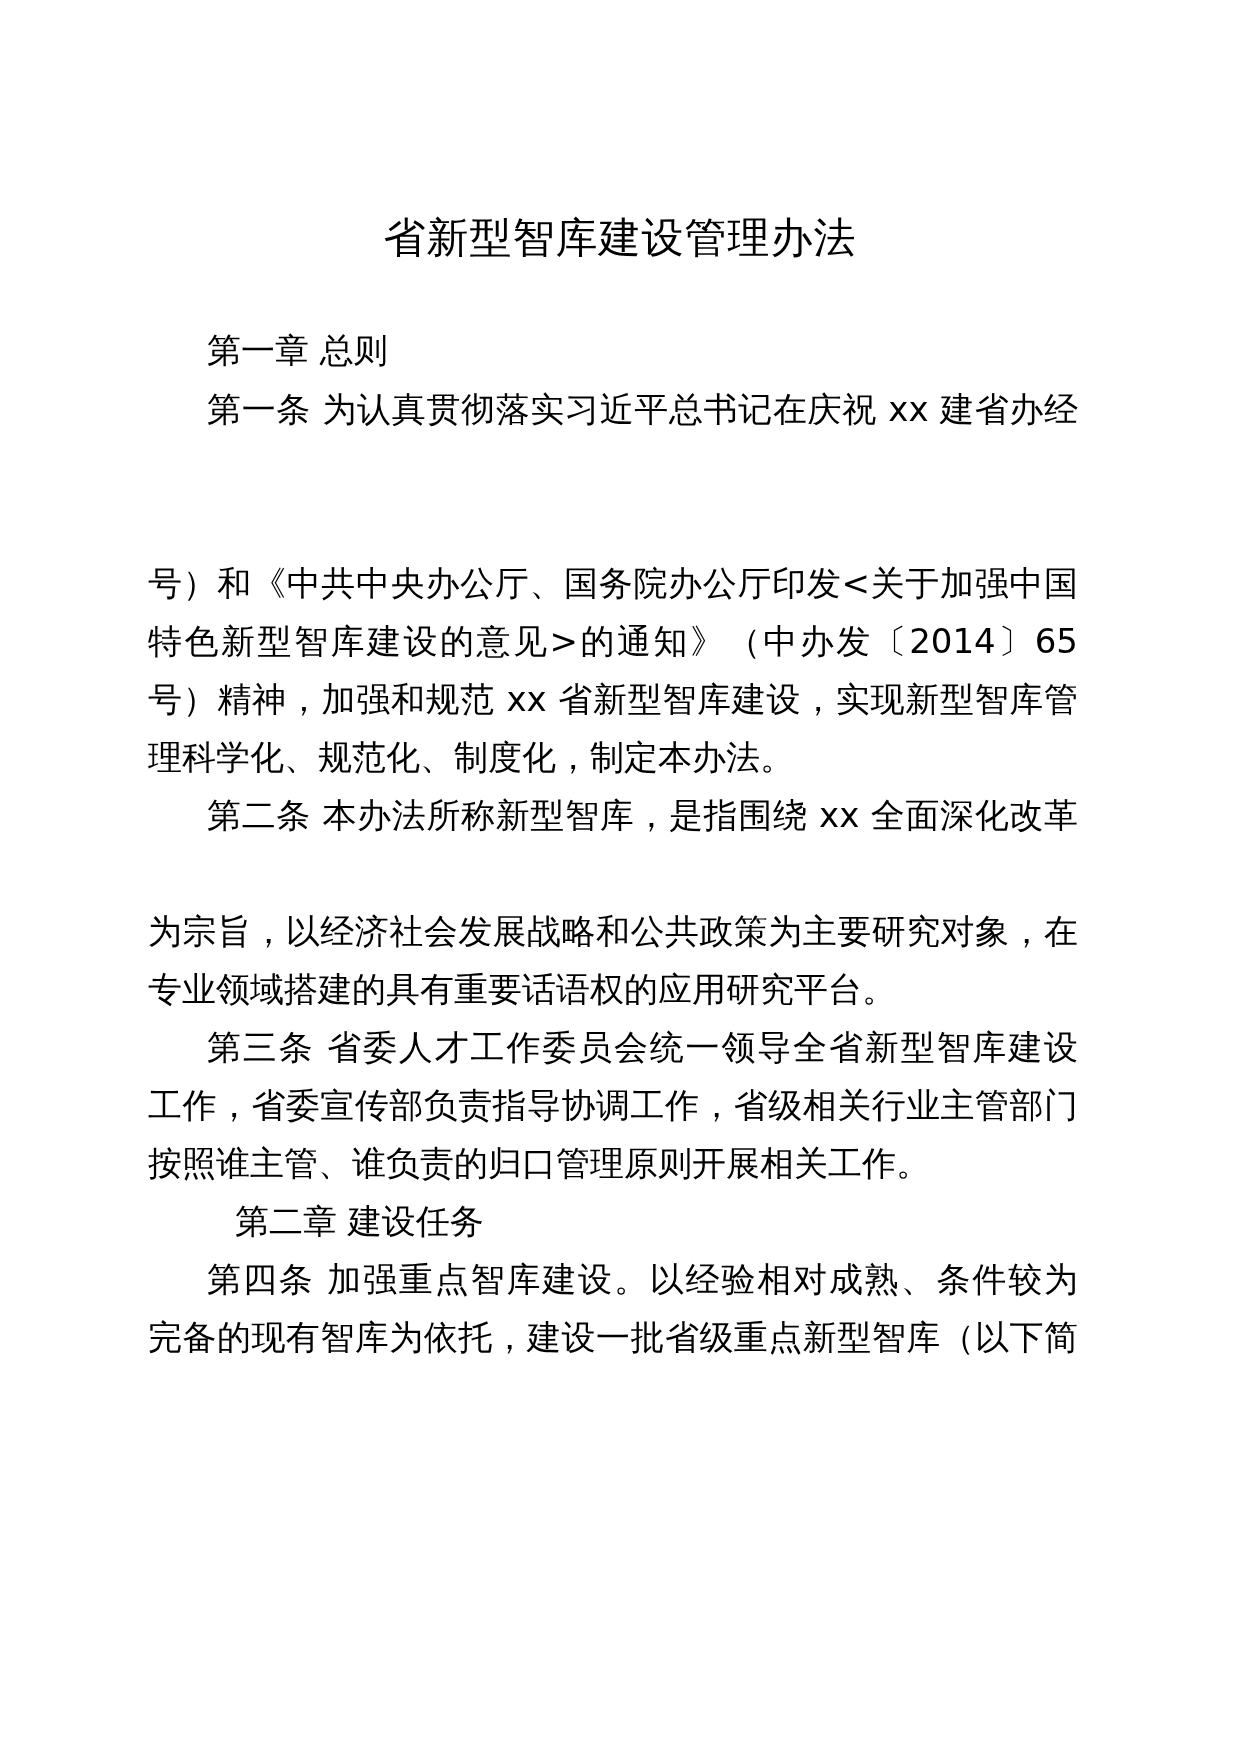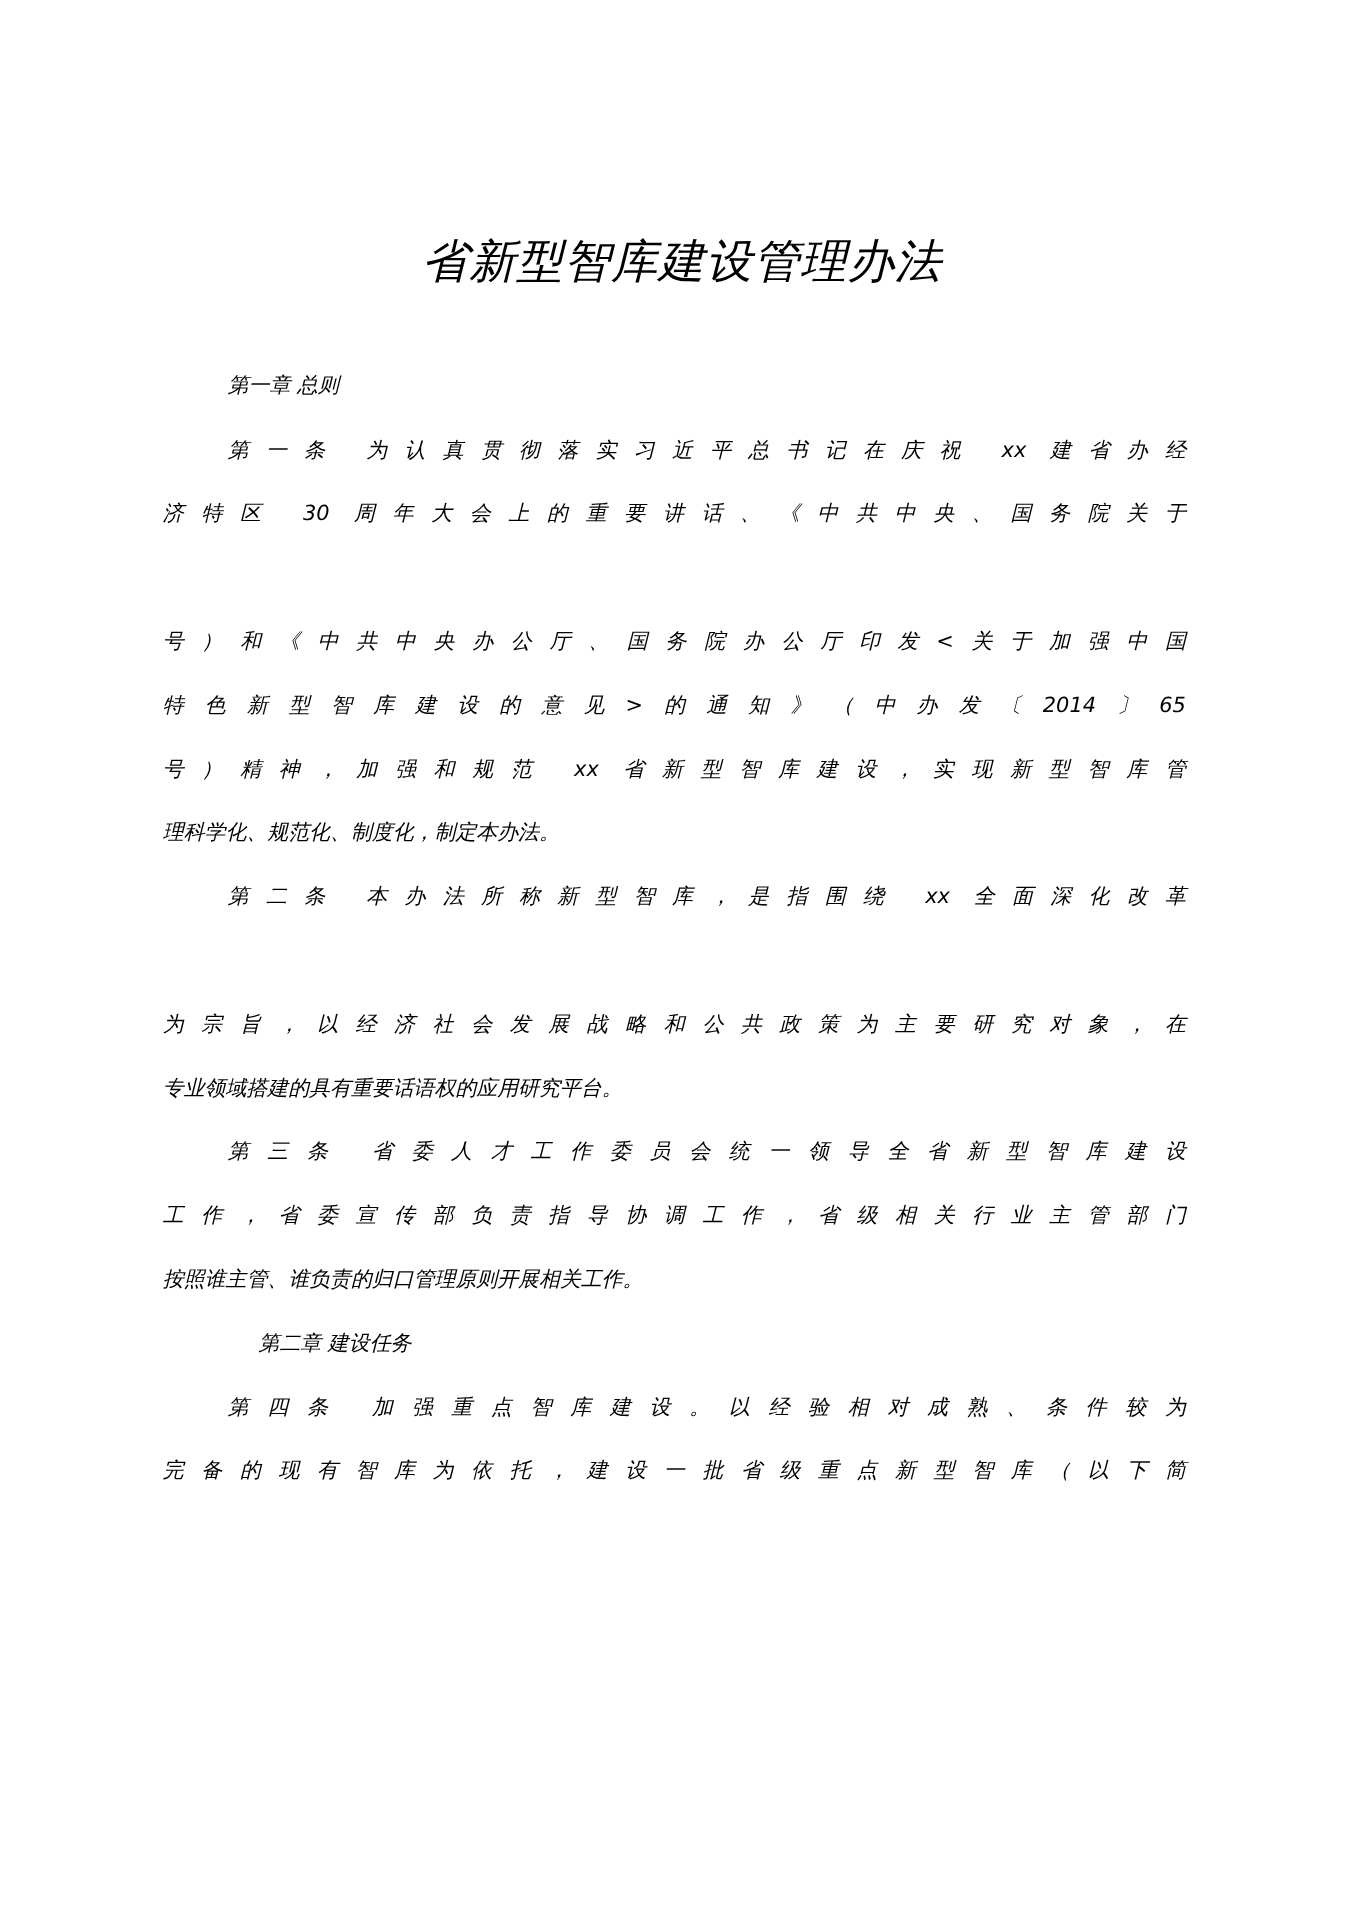--- a/index.html
+++ b/index.html
@@ -15,38 +15,37 @@
       color: #000000;
       font-family: "DejaVu Sans", "Liberation Sans", sans-serif;
     }
     .page {
       position: absolute;
       left: 0;
       top: 0;
       width: 1228px;
       height: 1754px;
       background: #ffffff;
-      font-style: italic;
     }
     .title {
       position: absolute;
       left: 0;
       width: 1240px;
       top: 208px;
       text-align: center;
       font-size: 42px;
       line-height: 60px;
       letter-spacing: 1px;
       white-space: nowrap;
     }
     .line {
       position: absolute;
       left: 148px;
       white-space: nowrap;
-      font-size: 19px;
+      font-size: 34px;
       line-height: 40px;
       height: 40px;
     }
     .line.indent {
       left: 207px;
     }
     .line.justify {
       width: 930px;
       text-align: justify;
       text-align-last: justify;
@@ -58,21 +57,20 @@
 </head>
 <body>
 
 <div class="page">
 
   <div class="title">省新型智库建设管理办法</div>
 
   <div class="line indent" style="top:330px;">第一章 总则</div>
 
   <div class="line indent justify" style="top:389px;">第一条  为认真贯彻落实习近平总书记在庆祝 xx 建省办经</div>
-  <div class="line justify" style="top:447px;">济特区 30 周年大会上的重要讲话、《中共中央、国务院关于</div>
   <div class="line justify" style="top:563px;">号）和《中共中央办公厅、国务院办公厅印发&lt;关于加强中国</div>
   <div class="line justify" style="top:621px;">特色新型智库建设的意见&gt;的通知》（中办发〔2014〕65</div>
   <div class="line" style="top:737px;">理科学化、规范化、制度化，制定本办法。</div>
   <div class="line justify" style="top:679px;">号）精神，加强和规范 xx 省新型智库建设，实现新型智库管</div>
 
   <div class="line indent justify" style="top:795px;">第二条  本办法所称新型智库，是指围绕 xx 全面深化改革</div>
   <div class="line justify" style="top:911px;">为宗旨，以经济社会发展战略和公共政策为主要研究对象，在</div>
   <div class="line indent justify" style="top:1027px;">第三条  省委人才工作委员会统一领导全省新型智库建设</div>
 
   <div class="line" style="top:969px;">专业领域搭建的具有重要话语权的应用研究平台。</div>

